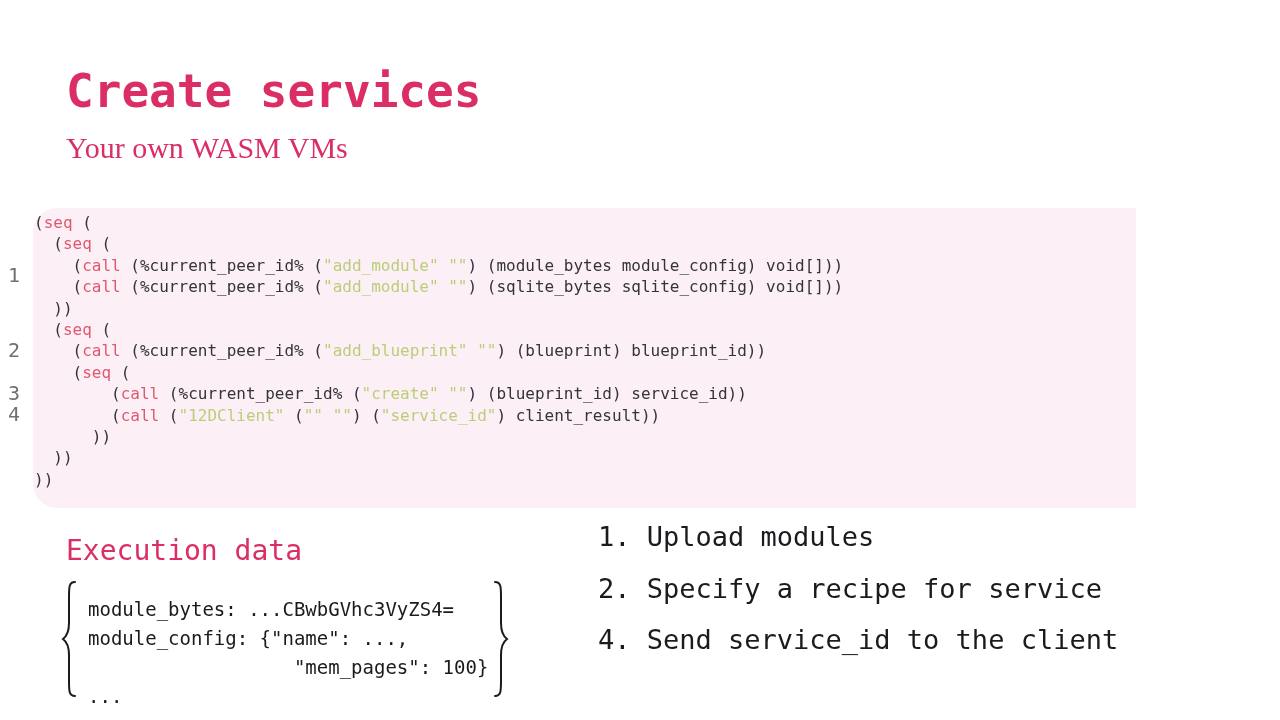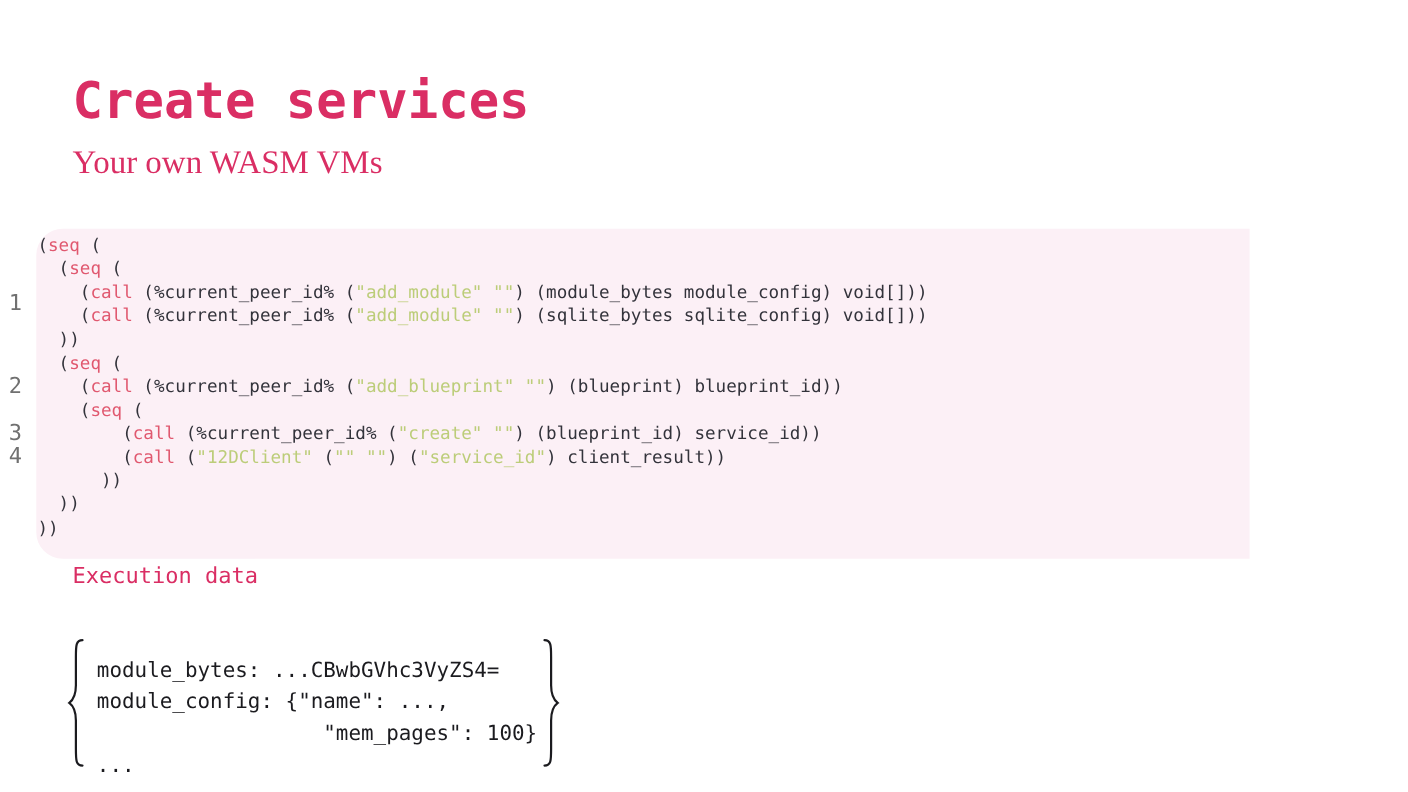--- a/index.html
+++ b/index.html
@@ -68,22 +68,22 @@
     color: var(--line-number-gray);
   }
   .ln1 { top: 265px; }
   .ln2 { top: 340px; }
   .ln3 { top: 383px; }
   .ln4 { top: 404px; }
 
   .exec-heading {
     position: absolute;
     left: 66px;
-    top: 513px;
-    font-size: 20px;
+    top: 537px;
+    font-size: 28px;
     font-weight: normal;
     line-height: 1;
     color: var(--heading-pink);
     white-space: pre;
   }
 
   .exec-pre {
     position: absolute;
     left: 88px;
     top: 595px;
@@ -146,15 +146,18 @@
   </svg>
   <pre class="exec-pre">module_bytes: ...CBwbGVhc3VyZS4=
 module_config: {"name": ...,
                   "mem_pages": 100}
 ...</pre>
   <svg class="brace brace-right" viewBox="0 0 20 120">
     <path d="M 5 3 C 11 3 11 8 11 18 L 11 44 C 11 53 13 57 17 60 C 13 63 11 67 11 76 L 11 102 C 11 112 11 117 5 117"></path>
   </svg>
 
   <div class="steps">
+      <div class="step">1. Upload modules</div>
+      <div class="step">2. Specify a recipe for service</div>
+      <div class="step">4. Send service_id to the client</div>
     </div>
 
 </div>
 
 </body></html>

